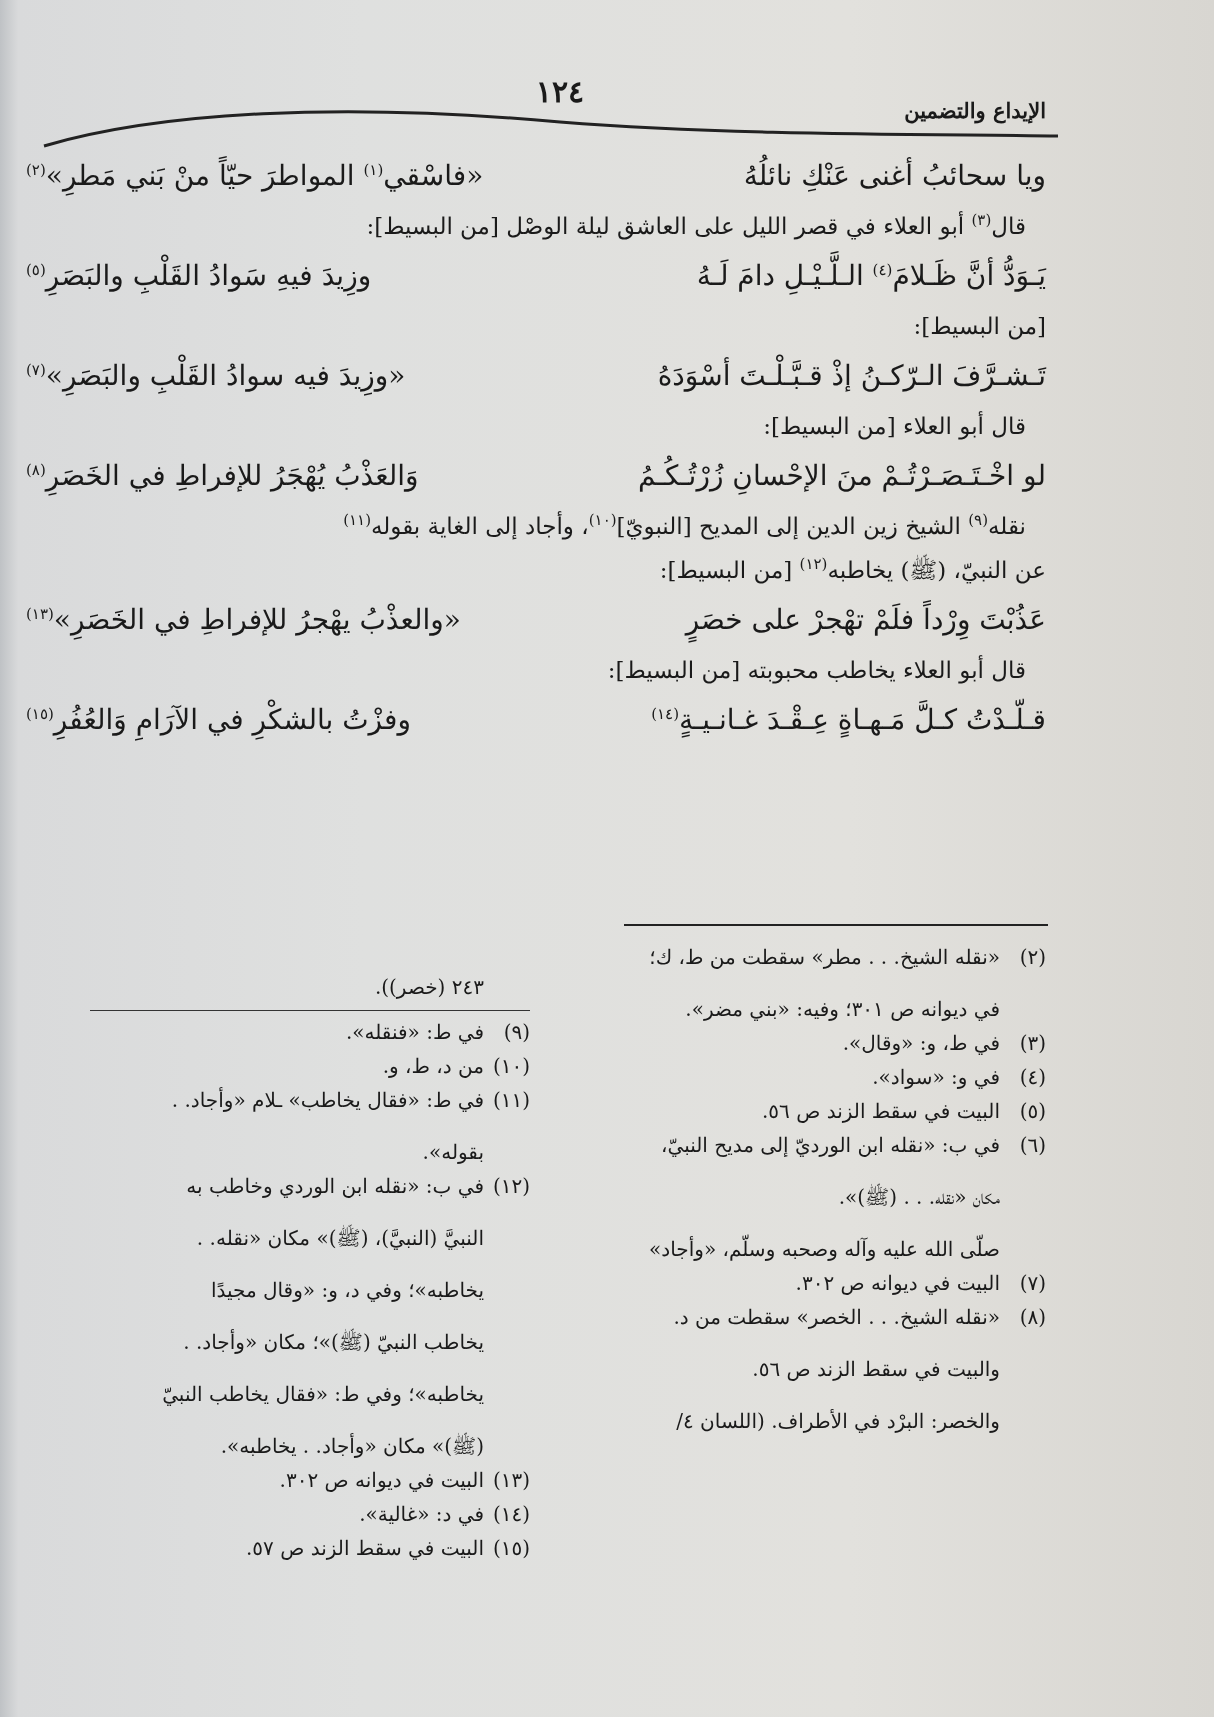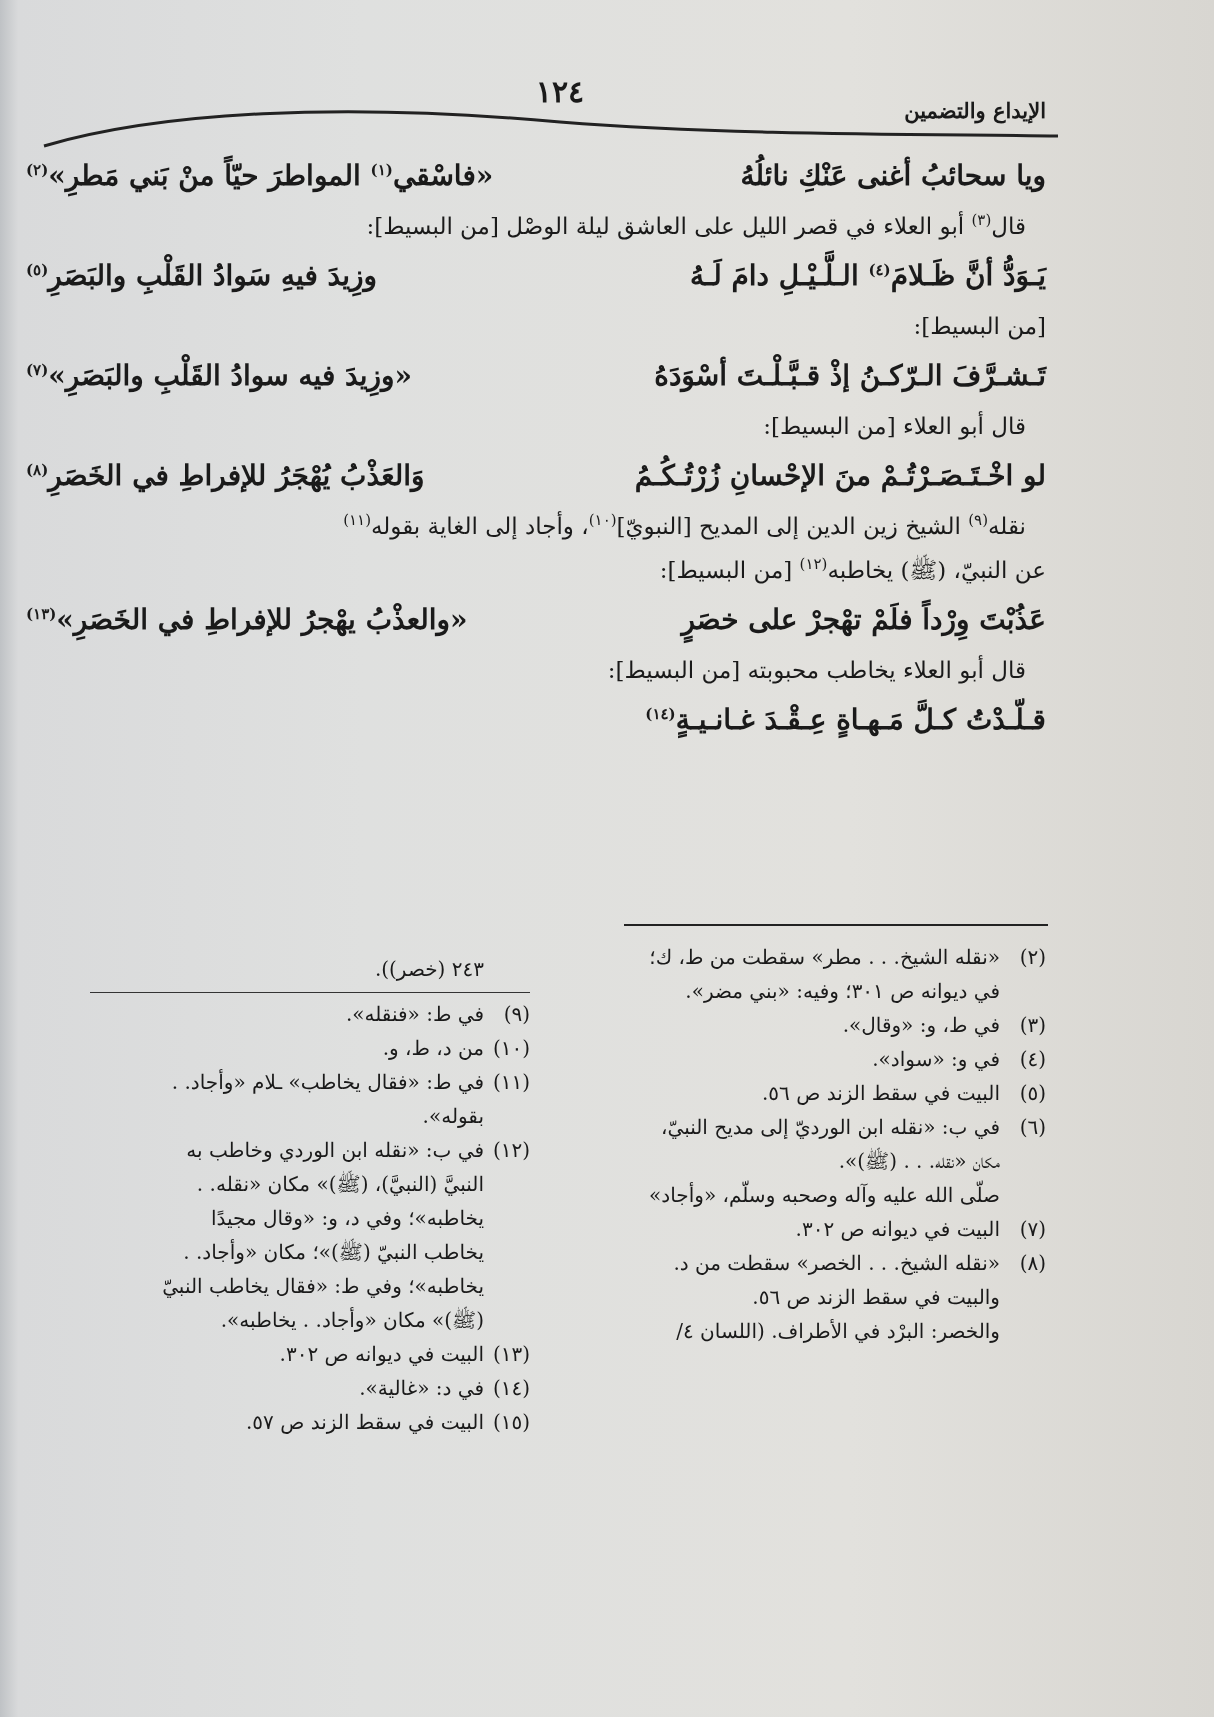--- a/index.html
+++ b/index.html
@@ -20,40 +20,40 @@
     position: absolute; top: 98px; right: 168px;
     font-size: 21px; font-weight: bold; direction: rtl;
   }
   .head-rule { position: absolute; left: 40px; top: 108px; width: 1020px; height: 40px; }
 
   .body-text { position: absolute; top: 148px; right: 168px; width: 1020px; direction: rtl; }
   .verse {
     display: flex; flex-direction: row; justify-content: space-between;
     font-size: 28px; height: 56px; line-height: 56px; white-space: nowrap;
   }
-  .verse .hemi { display: inline-block; font-weight: bold; }
+  .verse .hemi { display: inline-block; }
   .prose {
     font-size: 23px; line-height: 44px; padding-right: 20px; direction: rtl;
   }
   .prose.no-indent { padding-right: 0; }
   sup.fn { font-size: 15px; vertical-align: super; line-height: 0; }
 
   .fn-rule-main { position: absolute; top: 924px; left: 624px; width: 424px; height: 2px; background: #222; }
 
   .footnotes-right {
     position: absolute; top: 940px; right: 168px; width: 440px;
     font-size: 20px; line-height: 34px; direction: rtl; text-align: justify;
   }
   .footnotes-left {
     position: absolute; top: 952px; left: 60px; width: 470px;
     font-size: 20px; line-height: 34px; direction: rtl; text-align: justify;
   }
   .fn-item { display: block; }
   .fn-num { display: inline-block; min-width: 46px; }
-  .fn-cont { display: block; padding-right: 46px; }
+  .fn-cont { display: block; padding-right: 46px; margin-top: 18px; }
   .fn-rule-left { height: 1px; background: #333; width: 440px; margin: 6px 0 4px 30px; }
 </style>
 </head>
 <body>
 
 <div class="page">
 
   <div class="page-number">١٢٤</div>
   <div class="running-head">الإيداع والتضمين</div>
   <svg class="head-rule" viewBox="0 0 1020 40" preserveAspectRatio="none">
@@ -93,20 +93,21 @@
 
     <div class="verse">
       <span class="hemi">عَذُبْتَ وِرْداً فلَمْ تهْجرْ على خصَرٍ</span>
       <span class="hemi"><span>«والعذْبُ يهْجرُ للإفراطِ في الخَصَرِ»</span><sup class="fn">(١٣)</sup></span>
     </div>
 
     <p class="prose">قال أبو العلاء يخاطب محبوبته [من البسيط]:</p>
 
     <div class="verse">
       <span class="hemi"><span>قـلّـدْتُ كـلَّ مَـهـاةٍ عِـقْـدَ غـانـيـةٍ</span><sup class="fn">(١٤)</sup></span>
+      <span class="hemi"><span>وفزْتُ بالشكْرِ في الآرَامِ وَالعُفُرِ</span><sup class="fn">(١٥)</sup></span>
     </div>
   </div>
 
   <div class="fn-rule-main"></div>
 
   <div class="footnotes-right">
     <div class="fn-item"><span class="fn-num">(٢)</span><span>«نقله الشيخ. . . مطر» سقطت من ط، ك؛</span><span class="fn-cont">في ديوانه ص ٣٠١؛ وفيه: «بني مضر».</span></div>
     <div class="fn-item"><span class="fn-num">(٣)</span><span>في ط، و: «وقال».</span></div>
     <div class="fn-item"><span class="fn-num">(٤)</span><span>في و: «سواد».</span></div>
     <div class="fn-item"><span class="fn-num">(٥)</span><span>البيت في سقط الزند ص ٥٦.</span></div>

